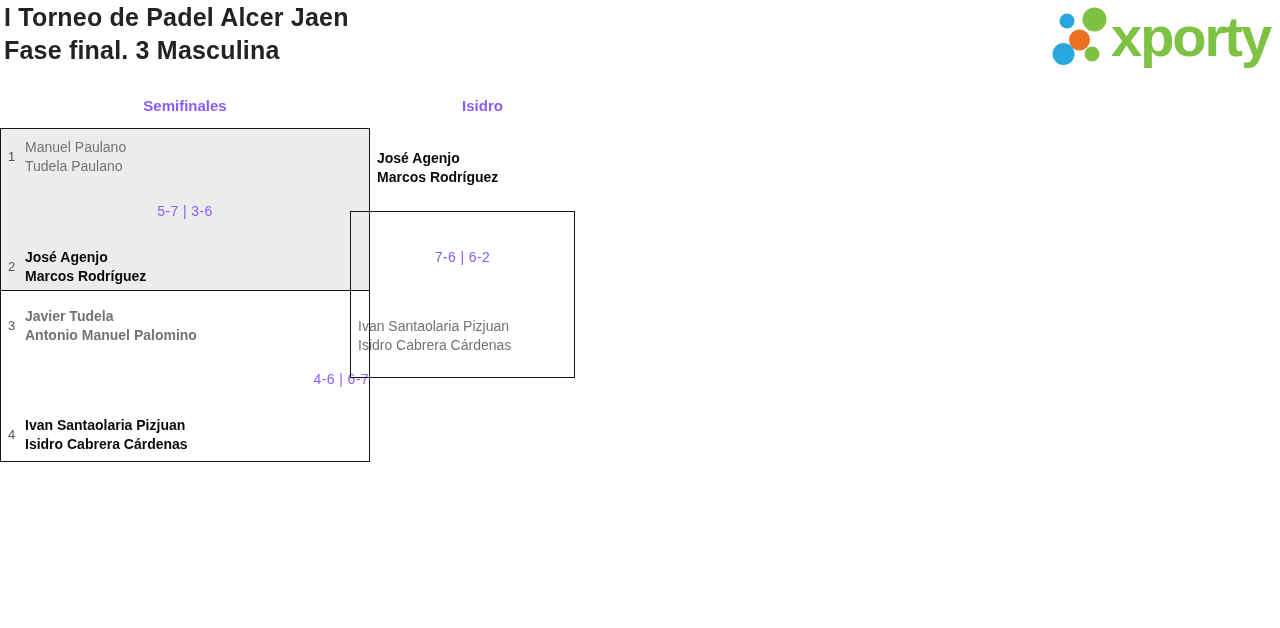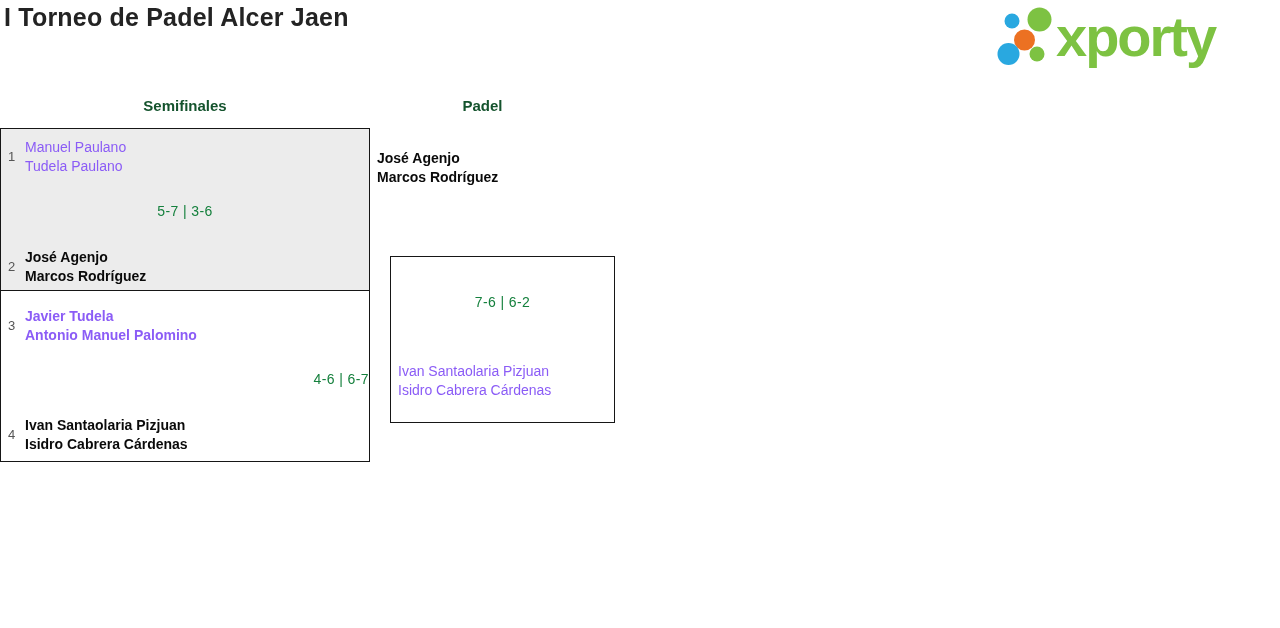--- a/index.html
+++ b/index.html
@@ -6,86 +6,87 @@
   .screen {
     position:relative; width:1280px; height:628px; background:#ffffff;
     font-family:"Liberation Sans", sans-serif; overflow:hidden;
   }
   .title-block { position:absolute; left:4px; top:1px; }
   .title-line {
     font-size:25px; font-weight:700; color:#232323; line-height:33px;
     letter-spacing:0.2px; white-space:nowrap;
   }
   .round-label {
-    position:absolute; top:97px; font-size:15px; font-weight:700; color:#14532d;
+    position:absolute; top:97px; font-size:15px; font-weight:700; color:#8b5cf6;
     text-align:center; line-height:18px;
   }
   .round-label.semis { left:0; width:370px; }
   .round-label.final { left:370px; width:225px; }
   .match {
     position:absolute; border:1px solid #161616; box-sizing:border-box;
     cursor:pointer;
   }
   .m-sf1 { left:0; top:128px; width:370px; height:163px; background:#ececec; }
   .m-sf2 { left:0; top:290px; width:370px; height:172px; background:transparent; }
-  .m-final { left:390px; top:211px; width:225px; height:167px; background:transparent;margin-top:45px; }
+  .m-final { left:350px; top:211px; width:225px; height:167px; background:transparent; }
   .seed { position:absolute; left:7px; font-size:13px; line-height:16px; color:#555555; }
   .team {
     position:absolute; left:24px; font-size:14px; line-height:19px;
-    color:#8b5cf6; white-space:nowrap;
+    color:#737373; white-space:nowrap;
   }
   .team.winner { color:#0a0a0a; font-weight:700; }
   .team div { white-space:nowrap; }
   .score {
     position:absolute; left:0; width:100%; text-align:center;
-    font-size:14px; line-height:19px; color:#15803d; letter-spacing:0.4px;
+    font-size:14px; line-height:19px; color:#8b5cf6; letter-spacing:0.4px;
   }
   
   .m-sf1 .team-top { top:9px; }
   .m-sf1 .seed-top { top:20px; }
   .m-sf1 .score { top:73px; }
   .m-sf1 .team-bottom { top:119px; }
   .m-sf1 .seed-bottom { top:130px; }
   
   .m-sf2 .team-top { top:16px;font-weight:bold; }
   .m-sf2 .seed-top { top:27px; }
   .m-sf2 .score { top:79px;text-align:right; }
   .m-sf2 .team-bottom { top:125px; }
   .m-sf2 .seed-bottom { top:136px; }
   
   .final-winner { position:absolute; left:377px; top:149px; font-size:14px;
     line-height:19px; font-weight:700; color:#0a0a0a; white-space:nowrap; }
   .m-final .score { top:36px; }
   .m-final .team-bottom { left:7px; top:105px; }
   
-  .logo { position:absolute; left:992px; top:0; width:233px; height:70px; cursor:pointer; }
+  .logo { position:absolute; left:1047px; top:0; width:233px; height:70px; cursor:pointer; }
   .logo svg { display:block; }
 </style>
 </head>
 <body>
 
 <div class="screen">
 
   <div class="title-block">
     <div class="title-line">I Torneo de Padel Alcer Jaen</div>
+    <div class="title-line">Fase final. 3 Masculina</div>
   </div>
 
   <div class="logo">
     <svg width="233" height="70" viewBox="0 0 233 70">
       <circle cx="20" cy="21" r="7.5" fill="#29A8E0"></circle>
       <circle cx="47.5" cy="19.5" r="12" fill="#7DC242"></circle>
       <circle cx="32.5" cy="40" r="10.5" fill="#EC7122"></circle>
       <circle cx="16.5" cy="54" r="11" fill="#29A8E0"></circle>
       <circle cx="45" cy="54" r="7.5" fill="#7DC242"></circle>
       <text x="64" y="56" font-family="Liberation Sans, sans-serif" font-size="56" font-weight="bold" letter-spacing="-2" fill="#7DC242">xporty</text>
     </svg>
   </div>
 
   <div class="round-label semis">Semifinales</div>
-  <div class="round-label final">Padel</div>
+  <div class="round-label final">Isidro</div>
 
   <div class="match m-sf1">
     <div class="seed seed-top">1</div>
     <div class="team team-top">
       <div>Manuel Paulano</div>
       <div>Tudela Paulano</div>
     </div>
     <div class="score">5-7 | 3-6</div>
     <div class="seed seed-bottom">2</div>
     <div class="team team-bottom winner">

